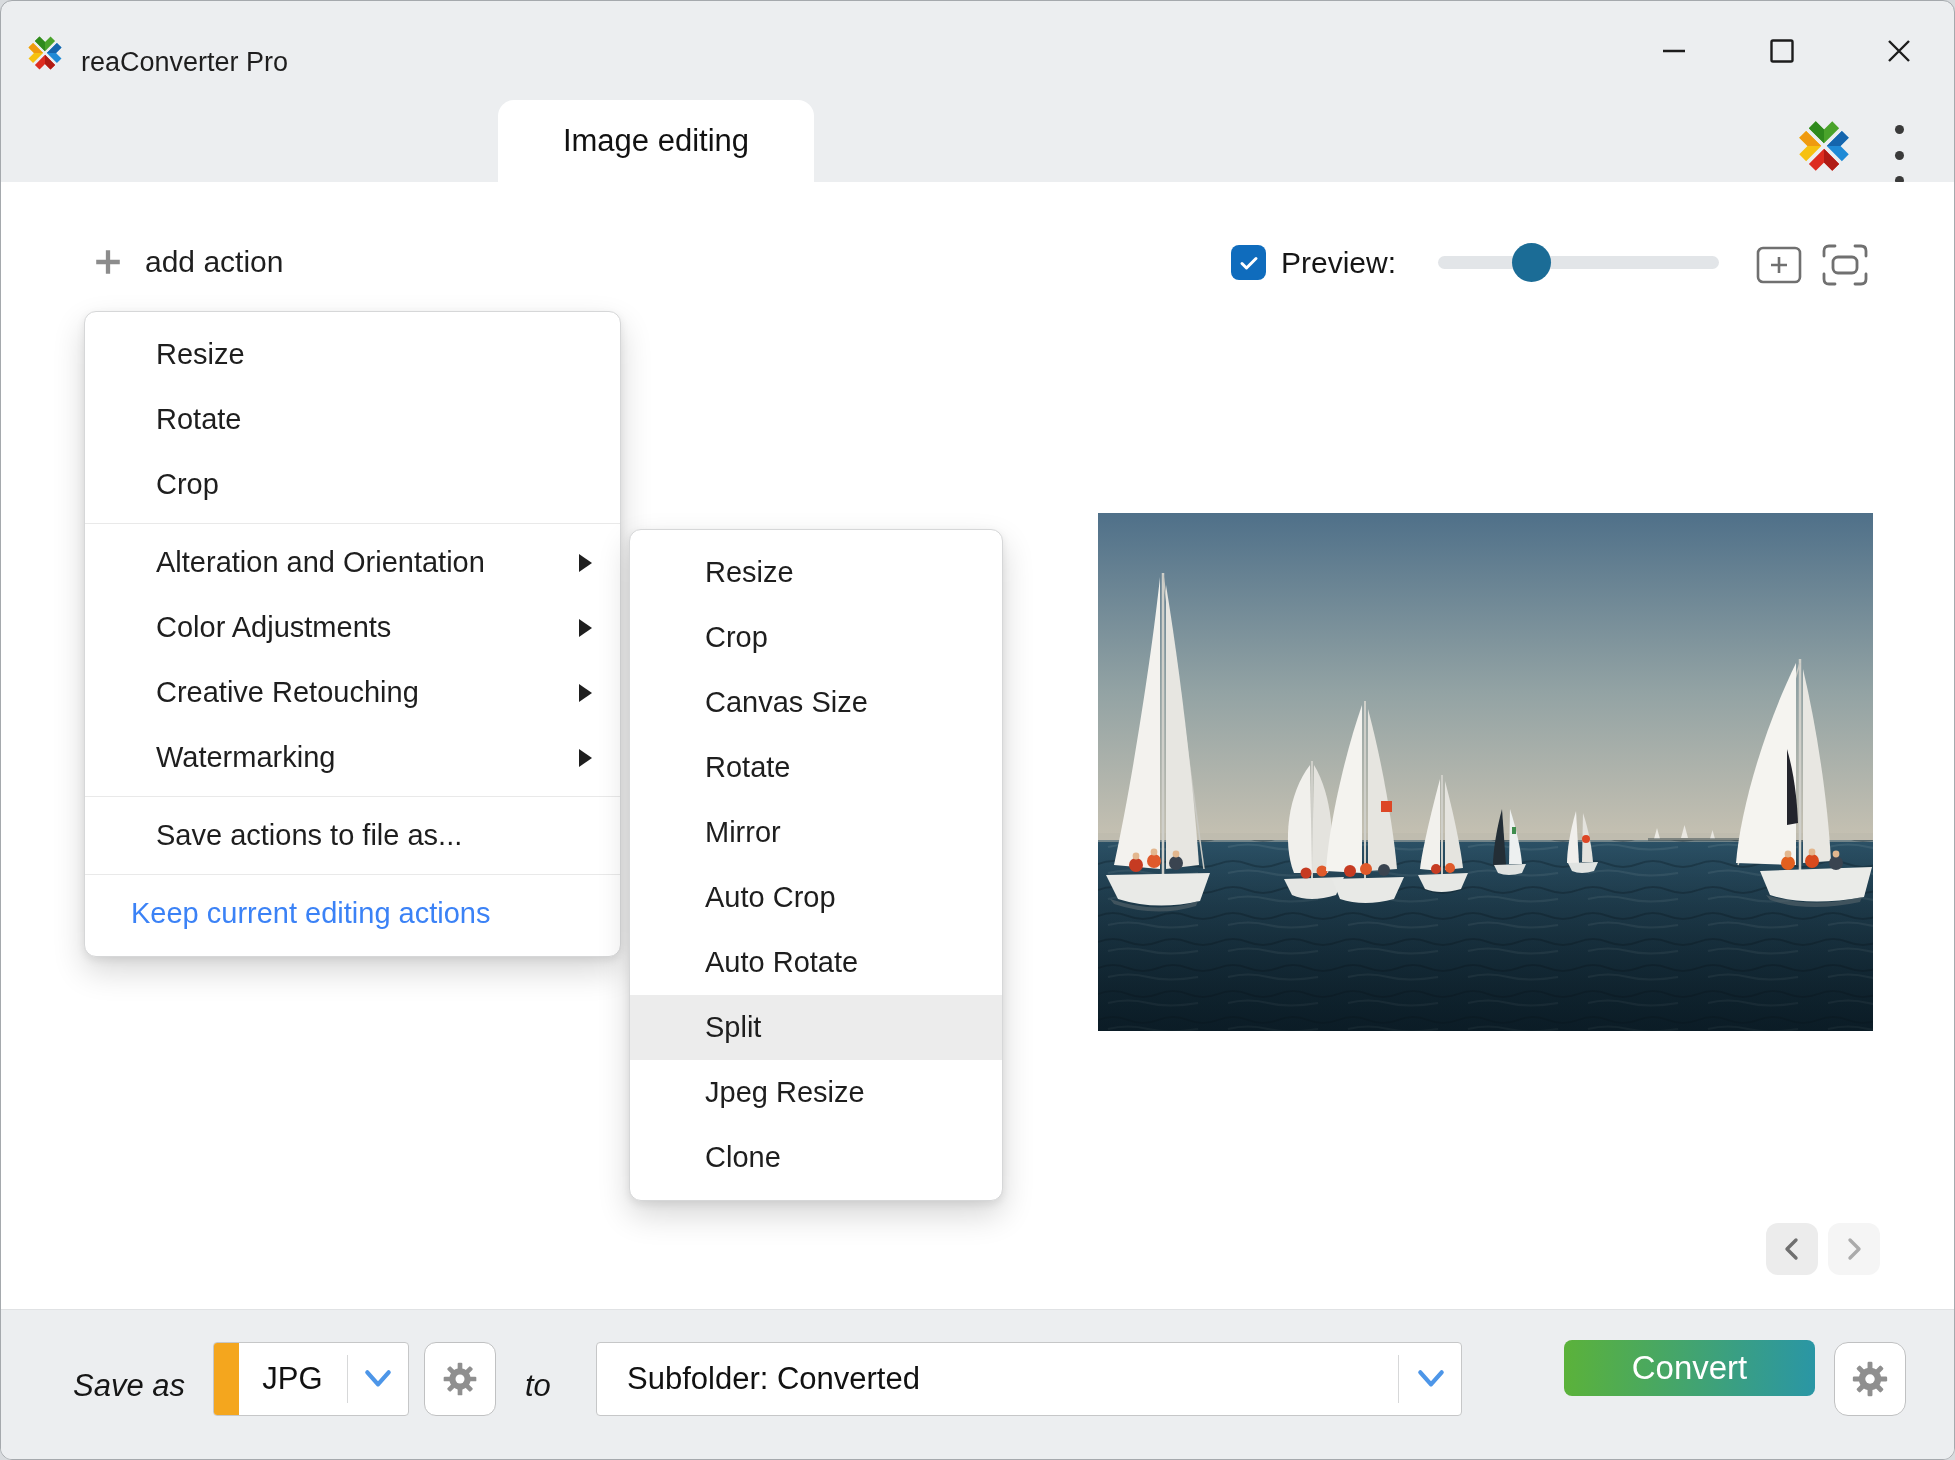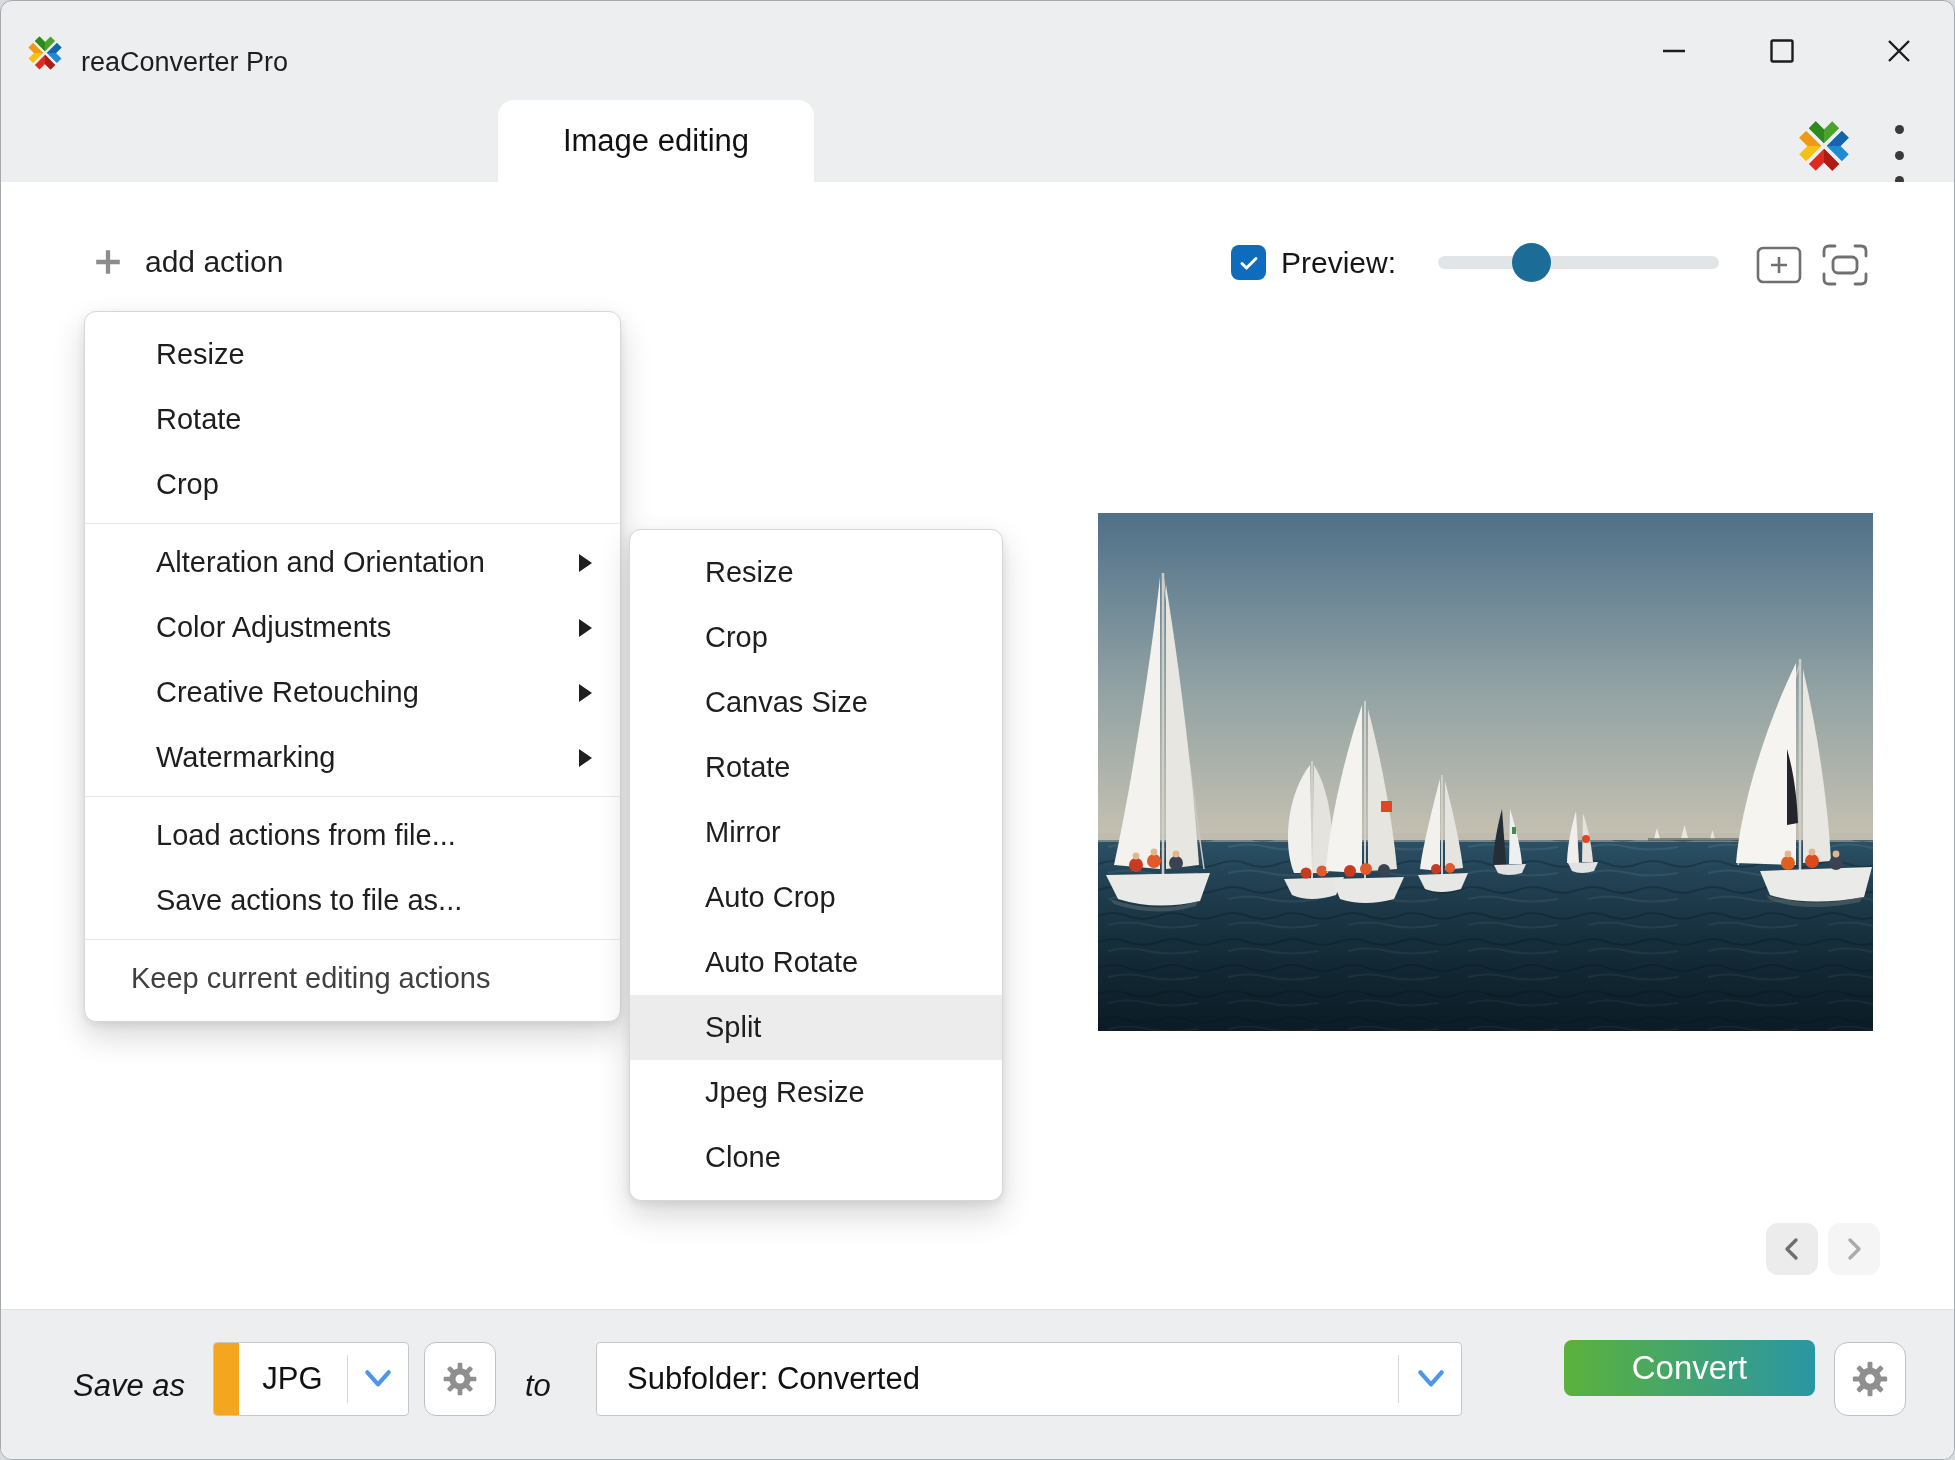--- a/index.html
+++ b/index.html
@@ -32,21 +32,21 @@
   .tool-btn { position:absolute; top:8px; width:48px; height:46px; display:flex; align-items:center; justify-content:center; }
   .tb1 { left:526px; } .tb2 { left:592px; }
   
   .menu { position:absolute; background:#fff; border:1px solid #d6d7d8; border-radius:12px;
           box-shadow:0 14px 32px rgba(0,0,0,.16), 0 3px 8px rgba(0,0,0,.08);
           padding:10px 0; font-size:29px; color:#1e1e1e; z-index:6; }
   .menu1 { left:83px; top:129px; width:537px; }
   .menu2 { left:628px; top:347px; width:374px; }
   .mi { height:65px; display:flex; align-items:center; padding-left:71px; padding-right:30px; position:relative; cursor:default; white-space:nowrap; }
   .menu2 .mi { padding-left:75px; }
-  .mi.disabled { color:#404040;padding-left:46px; }
+  .mi.disabled { color:#3b82f6;padding-left:46px; }
   .mi.highlighted { background:#ececec; }
   .sub-arrow { position:absolute; right:28px; top:50%; margin-top:-9px; width:0; height:0;
                border-left:13px solid #1f1f1f; border-top:9px solid transparent; border-bottom:9px solid transparent; }
   .msep { height:1px; background:#e9e9e9; margin:6px 0; }
   
   .photo { position:absolute; left:1097px; top:331px; width:775px; height:518px; }
   .nav-btn { position:absolute; top:1041px; width:52px; height:52px; border-radius:12px; display:flex; align-items:center; justify-content:center; }
   .nav-prev { left:1765px; background:#ececec; }
   .nav-next { left:1827px; background:#f5f5f5; }
   
@@ -300,23 +300,20 @@
       <div class="mi">
           <span>Creative Retouching</span>
           <i class="sub-arrow"></i>
         </div>
       <div class="mi">
           <span>Watermarking</span>
           <i class="sub-arrow"></i>
         </div>
       <div class="msep"></div>
       <div class="mi">
-          <span>Load actions from file...</span>
-        </div>
-      <div class="mi">
           <span>Save actions to file as...</span>
         </div>
       <div class="msep"></div>
       <div class="mi disabled">
           <span>Keep current editing actions</span>
         </div>
     </div>
 
     <div class="menu menu2">
       <div class="mi">

